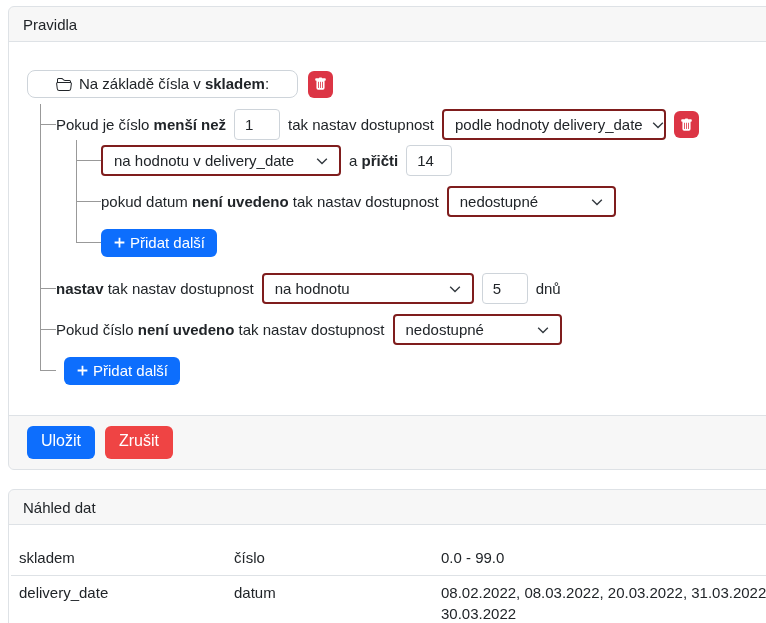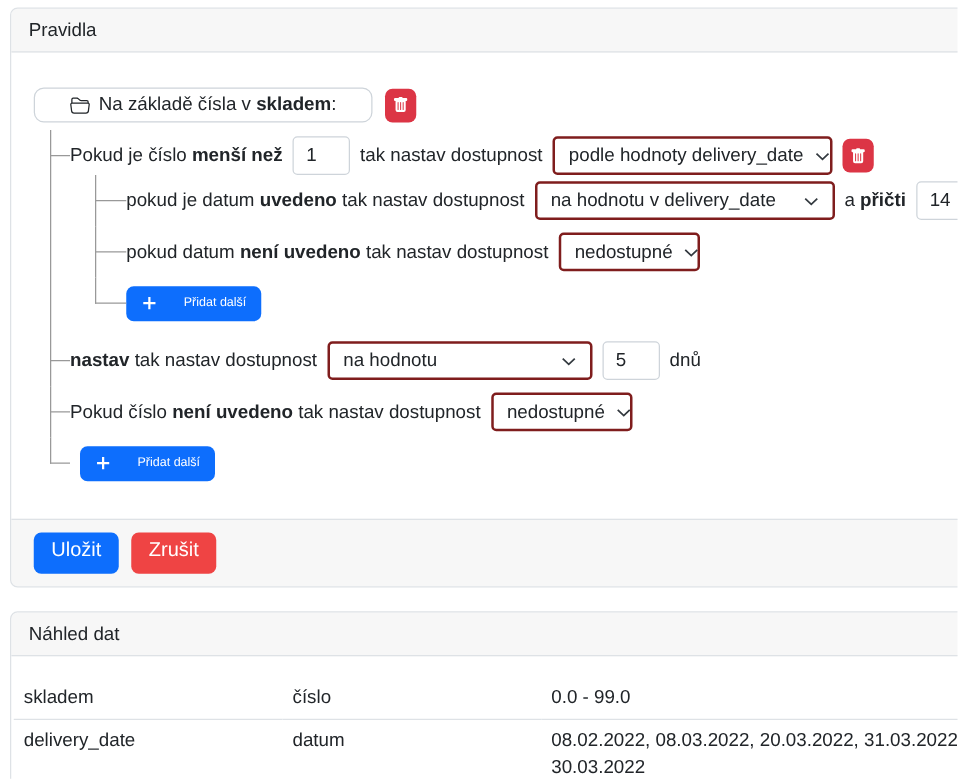--- a/index.html
+++ b/index.html
@@ -82,32 +82,32 @@
   .select-box {
     display: inline-flex; align-items: center; justify-content: space-between;
     height: 31px; background: #fff;
     border: 2px solid #7f1d1d; border-radius: 4px;
     padding: 0 10px 0 11px; cursor: pointer; flex: 0 0 auto;
   }
   .select-box svg { flex: 0 0 auto; margin-left: 8px; }
   .w222 { width: 224px; }
   .w238 { width: 240px; }
   .w210 { width: 212px; }
-  .w140 { width: 113px; }
+  .w140 { width: 169px; }
 
   .btn-trash {
     width: 25px; height: 27px; flex: 0 0 auto;
     background: #dc3545; border: none; border-radius: 6px;
     display: inline-flex; align-items: center; justify-content: center;
     cursor: pointer;
   }
   .btn-add {
-    display: inline-flex; align-items: center; gap: 21px;
+    display: inline-flex; align-items: center; gap: 4px;
     background: #0d6efd; color: #fff; border: none; border-radius: 6px;
-    padding: 4px 12px 5px; font-size: 10px; font-family: inherit;
+    padding: 4px 12px 5px; font-size: 15px; font-family: inherit;
     cursor: pointer; height: 28px; white-space: nowrap;
   }
   .btn-add.offset { margin-left: 8px; }
 
   .btn {
     border: none; border-radius: 6px; padding: 6px 14px 16px;
     font-size: 16px; font-family: inherit; cursor: pointer; height: 33px;
   }
   .btn-primary { background: #0d6efd; color: #fff; }
   .btn-secondary { background: #ef4444; color: #fff; }
@@ -179,25 +179,20 @@
                       <path d="M2.5 1a1 1 0 0 0-1 1v1a1 1 0 0 0 1 1H3v9a2 2 0 0 0 2 2h6a2 2 0 0 0 2-2V4h.5a1 1 0 0 0 1-1V2a1 1 0 0 0-1-1H10a1 1 0 0 0-1-1H7a1 1 0 0 0-1 1H2.5zm3 4a.5.5 0 0 1 .5.5v7a.5.5 0 0 1-1 0v-7a.5.5 0 0 1 .5-.5zM8 5a.5.5 0 0 1 .5.5v7a.5.5 0 0 1-1 0v-7A.5.5 0 0 1 8 5zm3 .5v7a.5.5 0 0 1-1 0v-7a.5.5 0 0 1 1 0z"></path>
                     </svg>
                 </span>
               </button>
             </div>
 
             <ul class="children lvl2">
 
               <li>
                 <div class="row">
-                  <span class="txt">
-                    <span>pokud je datum</span>
-                    <b>uvedeno</b>
-                    <span>tak nastav dostupnost</span>
-                  </span>
                   <div class="select-box w238">
                     <span>na hodnotu v delivery_date</span>
                     <span style="display:inline-flex;">
                       <svg width="14" height="14" viewBox="0 0 16 16">
                           <path d="M2.5 5.5 8 10.8l5.5-5.3" fill="none" stroke="#343a40" stroke-width="1.6"></path>
                         </svg>
                     </span>
                   </div>
                   <span class="txt">
                     <span>a</span>

